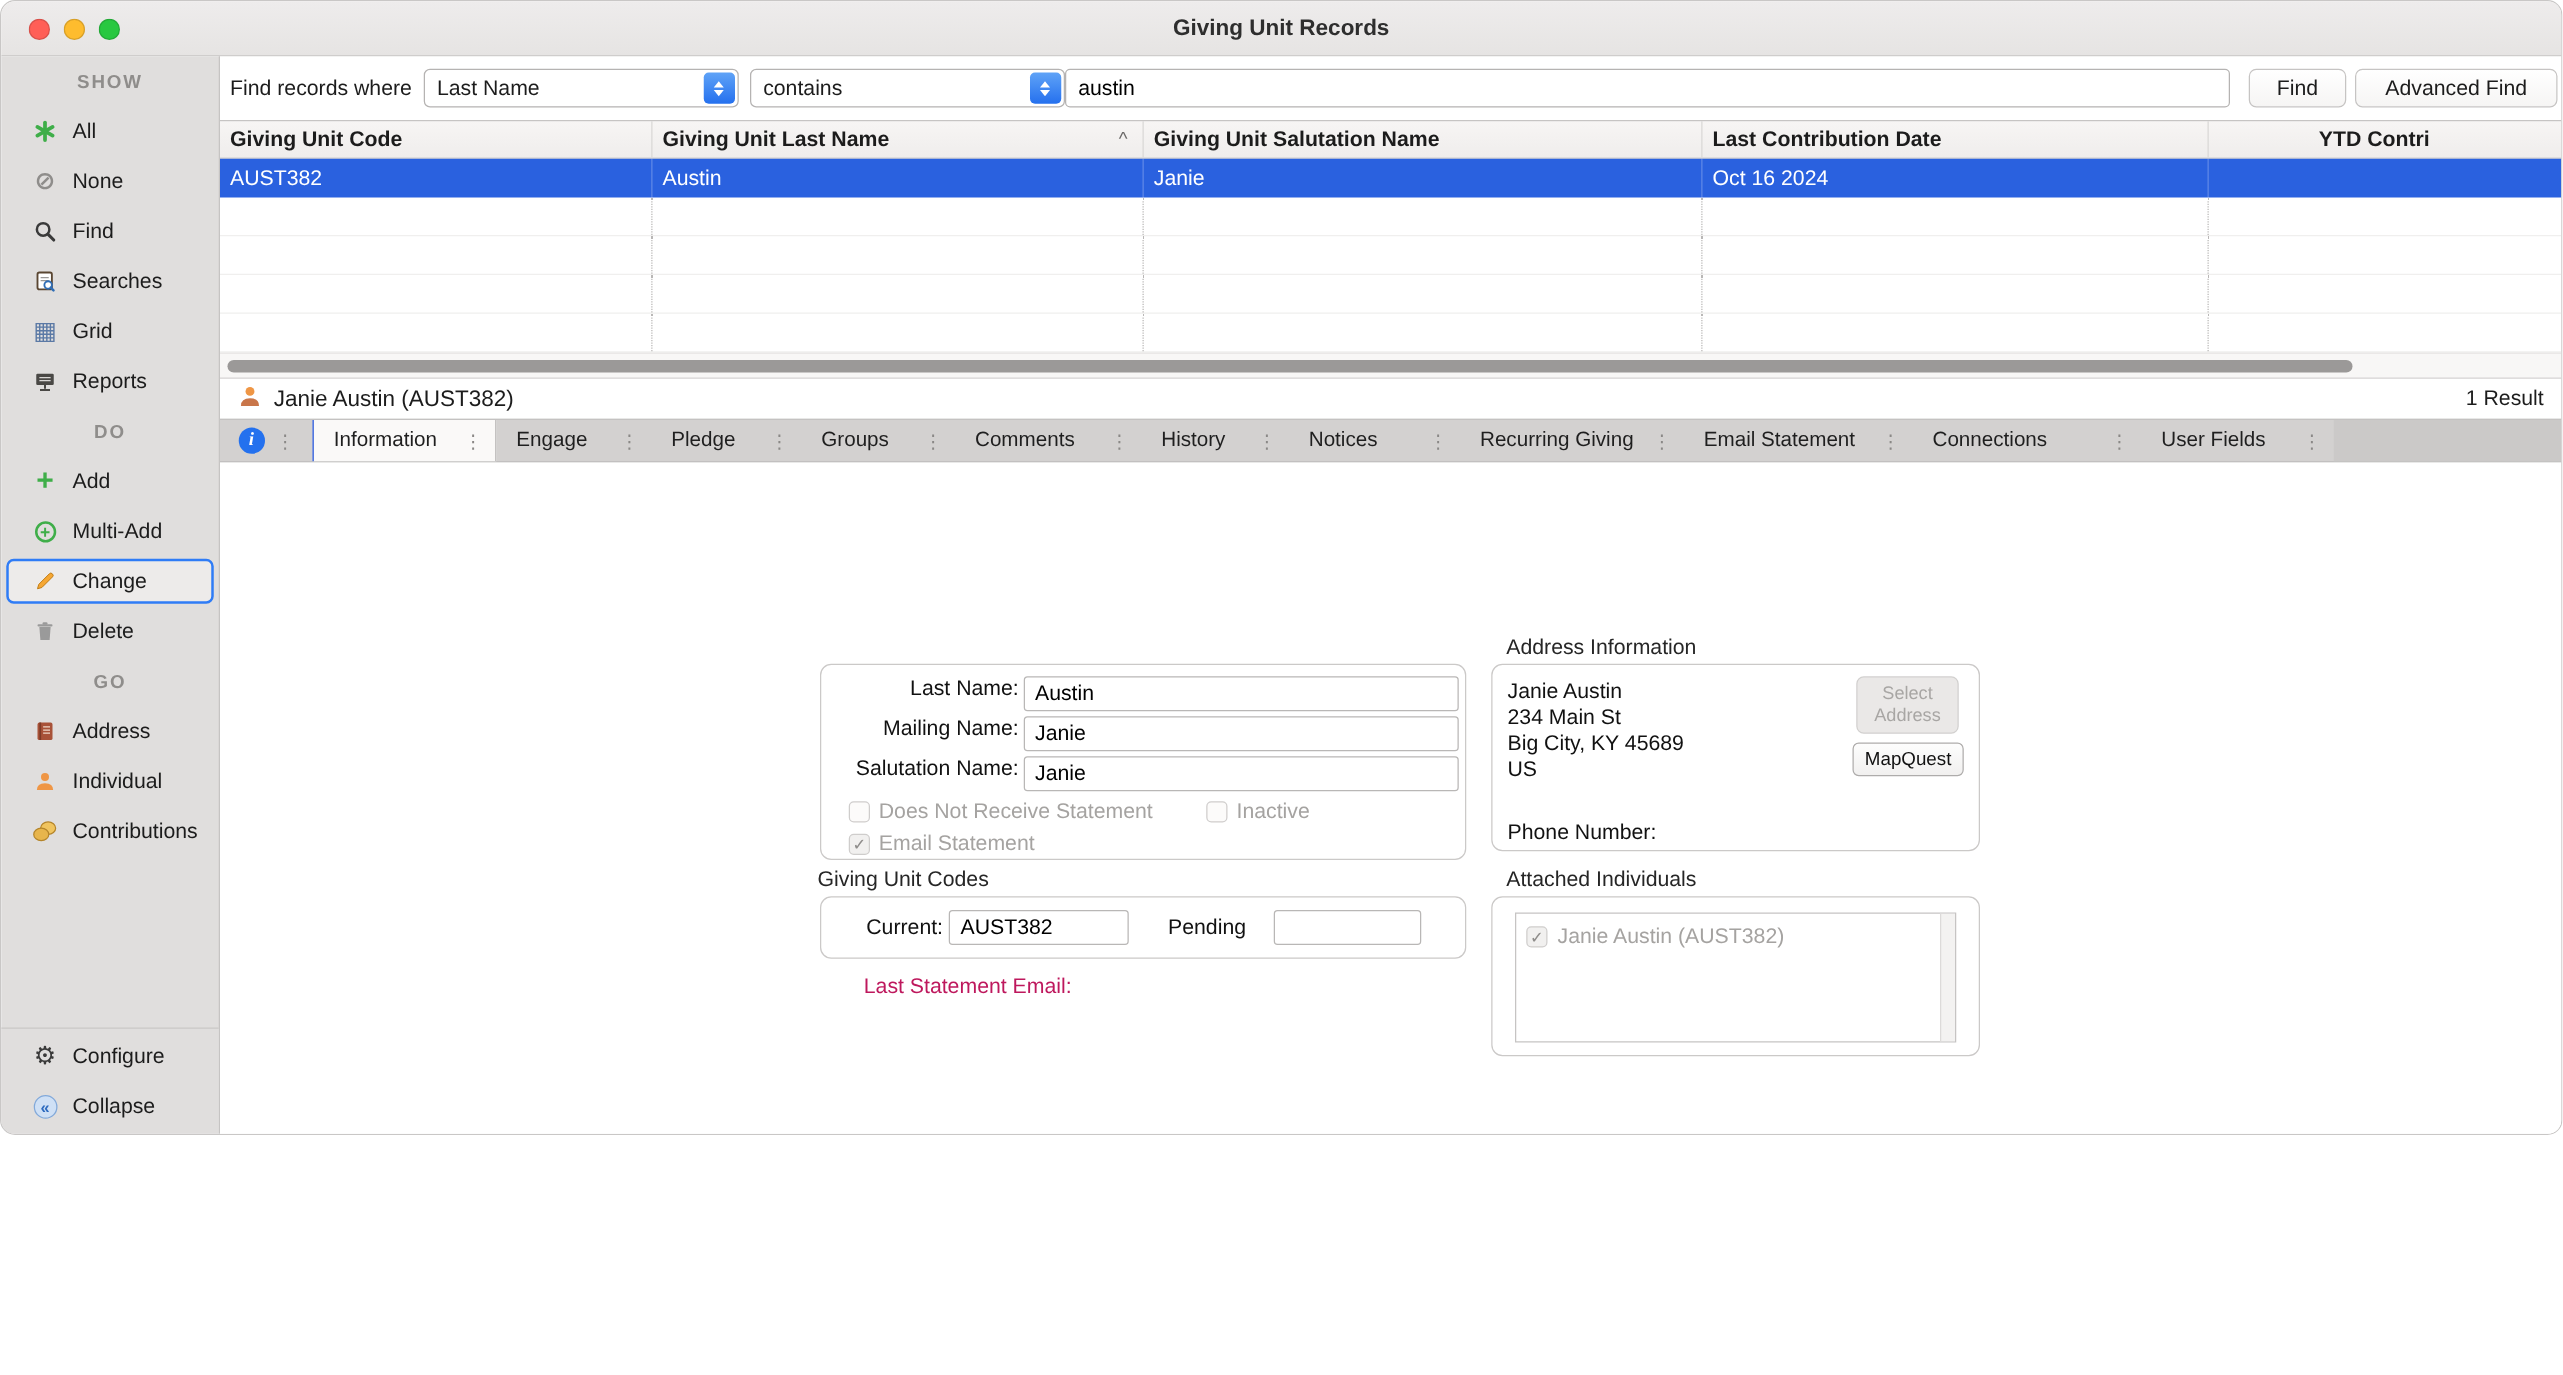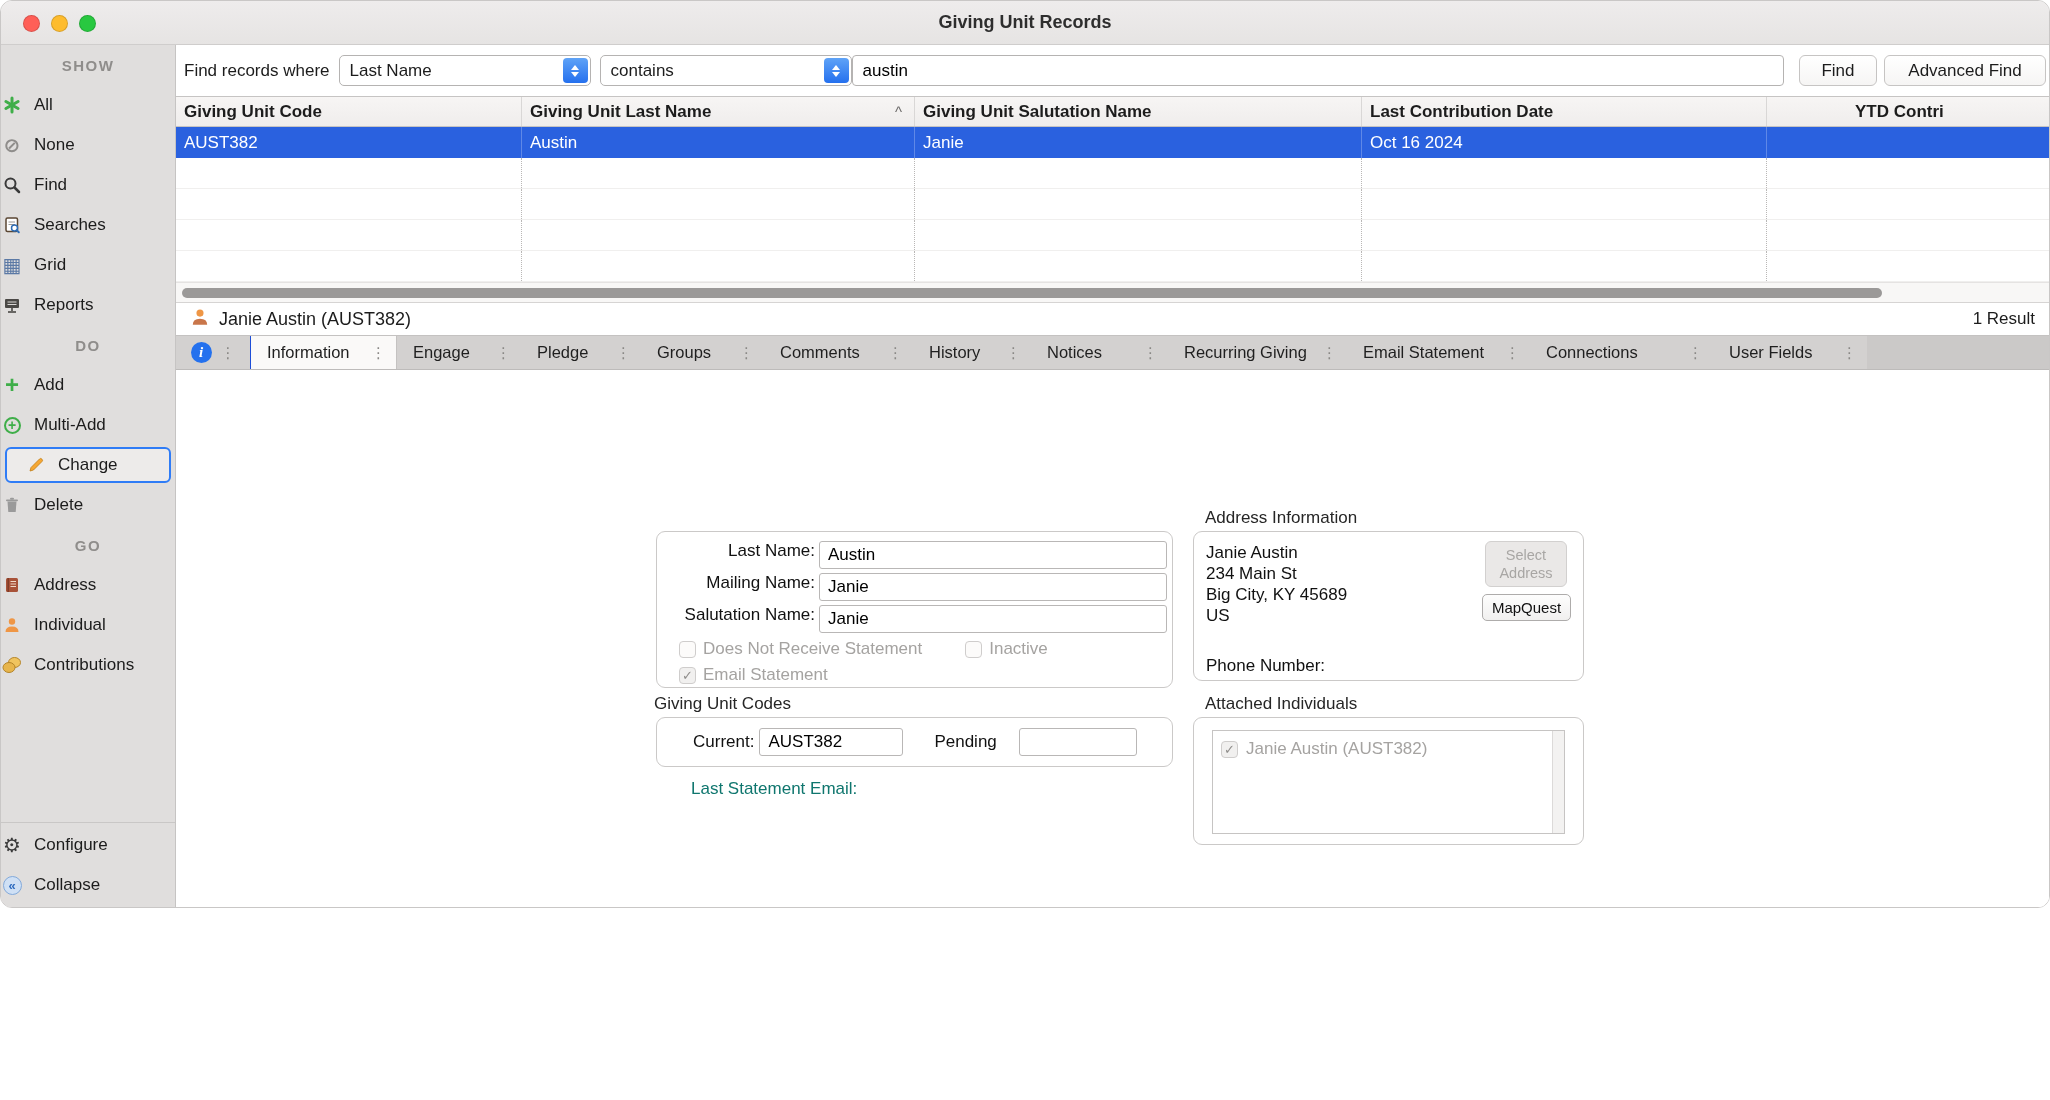--- a/index.html
+++ b/index.html
@@ -13,21 +13,21 @@
   .tl { width:17px; height:17px; border-radius:50%; border:0.5px solid rgba(0,0,0,0.15); }
   .tl.red{ background:#ff5f57; } .tl.yellow{ background:#febc2e; } .tl.green{ background:#28c840; }
   .win-title { font-size:18px; font-weight:700; color:#2e2e2e; }
 
   
   .app-body { flex:1; display:flex; min-height:0; }
 
   
   .sidebar { width:175px; flex:0 0 175px; background:#e0dedd; border-right:1px solid #c6c4c3; position:relative; }
   .side-head { height:40px; display:flex; align-items:center; justify-content:center; color:#8f8d8b; font-size:15px; font-weight:700; letter-spacing:1.5px; }
-  .side-item { height:40px; display:flex; align-items:center; gap:11px; font-size:17px; color:#1c1c1c; cursor:default; }
+  .side-item { height:40px; display:flex; align-items:center; gap:11px; padding-left:24px; font-size:17px; color:#1c1c1c; cursor:default; }
   .side-item .icn { width:22px; display:flex; align-items:center; justify-content:center; flex:0 0 22px; }
   .side-item.selected { height:36px; margin:2px 4px; border:2px solid #2f7cf6; border-radius:6px; background:#edebea; padding-left:18px; }
   .glyph { font-size:20px; line-height:1; }
   .circle-plus { width:17px; height:17px; border:2px solid #3fae49; border-radius:50%; color:#3fae49; font-size:14px; font-weight:700; display:flex; align-items:center; justify-content:center; line-height:1; }
   .side-footer { position:absolute; left:0; right:0; bottom:0; border-top:1px solid #c9c7c6; padding:2px 0 2px; background:#e0dedd; }
   .collapse-circ { width:19px; height:19px; border-radius:50%; background:#cfe0f5; border:1px solid #82a9da; color:#2e6bbf; font-weight:700; font-size:13px; display:flex; align-items:center; justify-content:center; line-height:1; }
 
   
   .main { flex:1; display:flex; flex-direction:column; min-width:0; background:#fff; }
 
@@ -92,21 +92,21 @@
   .cbrow { display:flex; align-items:center; margin-top:6px; padding-left:22px; font-size:17px; color:#a5a3a1; gap:7px; }
 
   .guc-inner { display:flex; align-items:center; height:100%; padding-left:36px; font-size:17px; color:#111; }
   .guc-inner input { height:28px; border:1px solid #b9b7b6; border-radius:3px; padding:0 8px; font-size:17px; font-family:inherit; }
 
   .addr-lines { position:absolute; left:12px; top:10px; font-size:17px; line-height:21px; color:#111; }
   .btn-select-addr { position:absolute; top:9px; right:16px; width:82px; height:46px; background:#eae8e7; border:1px solid #d2d0cf; border-radius:6px; color:#a8a6a4; font-size:14.5px; font-family:inherit; line-height:1.25; text-align:center; }
   .btn-mapquest { position:absolute; top:62px; right:12px; width:89px; height:27px; background:linear-gradient(#fdfdfd,#f1f0ef); border:1px solid #aeacab; border-radius:5px; font-size:15px; font-family:inherit; color:#111; }
   .phone-label { position:absolute; left:12px; top:124px; font-size:17px; color:#111; }
 
-  .lse-label { position:absolute; font-size:17px; font-weight:500; color:#0f766e; }
+  .lse-label { position:absolute; font-size:17px; font-weight:500; color:#be185d; }
 
   .indiv-list { position:absolute; left:18px; top:12px; width:353px; height:104px; border:1px solid #c6c4c3; background:#fff; }
   .indiv-item { display:flex; align-items:center; gap:8px; padding:8px 8px 0 8px; font-size:17px; color:#a5a3a1; }
   .vscroll { position:absolute; right:0; top:0; bottom:0; width:12px; background:#f3f2f1; border-left:1px solid #dcdad9; }
 </style>
 </head>
 <body>
 
 <div class="window">
 

